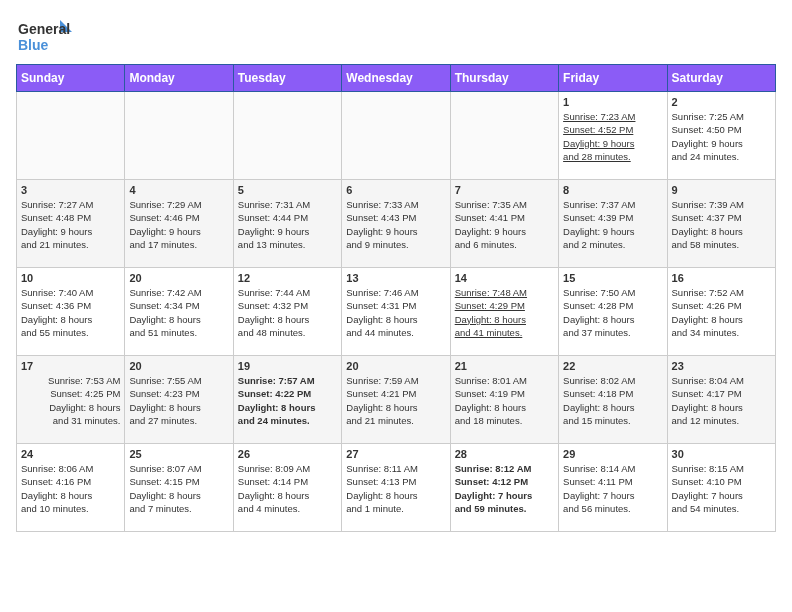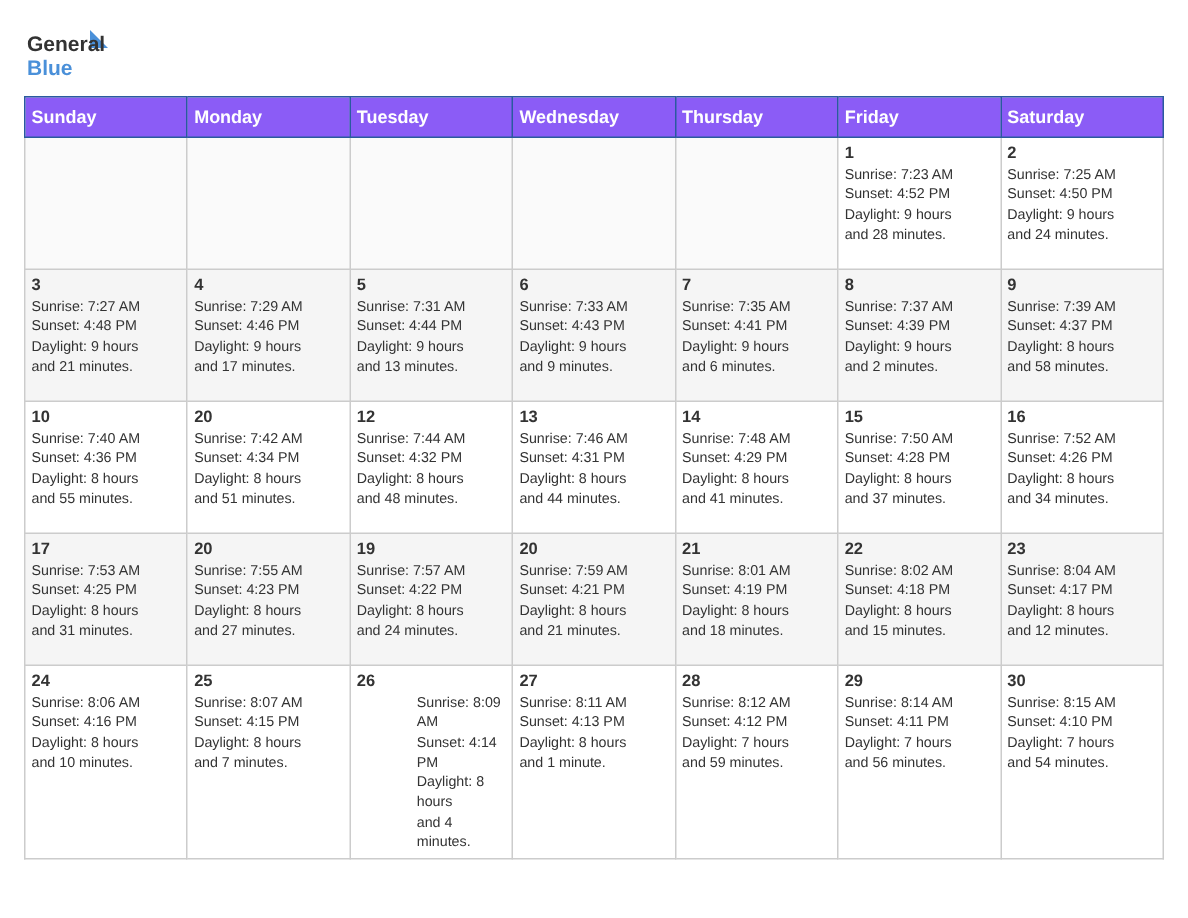--- a/index.html
+++ b/index.html
@@ -106,21 +106,21 @@
   </thead>
   <tbody id="calendar-body">
   <tr>
         <td class="empty"></td>
         <td class="empty"></td>
         <td class="empty"></td>
         <td class="empty"></td>
         <td class="empty"></td>
         <td>
           <span class="day-number">1</span>
-          <div class="day-info" style="white-space: pre-line;">Sunrise: 7:23 AM
+          <div class="day-info" style="white-space: pre-line; text-decoration: underline;">Sunrise: 7:23 AM
 Sunset: 4:52 PM
 Daylight: 9 hours
 and 28 minutes.</div>
         </td>
         <td>
           <span class="day-number">2</span>
           <div class="day-info" style="white-space: pre-line;">Sunrise: 7:25 AM
 Sunset: 4:50 PM
 Daylight: 9 hours
 and 24 minutes.</div>
@@ -201,21 +201,21 @@
         </td>
         <td>
           <span class="day-number">13</span>
           <div class="day-info" style="white-space: pre-line;">Sunrise: 7:46 AM
 Sunset: 4:31 PM
 Daylight: 8 hours
 and 44 minutes.</div>
         </td>
         <td>
           <span class="day-number">14</span>
-          <div class="day-info" style="white-space: pre-line;">Sunrise: 7:48 AM
+          <div class="day-info" style="white-space: pre-line; text-decoration: underline;">Sunrise: 7:48 AM
 Sunset: 4:29 PM
 Daylight: 8 hours
 and 41 minutes.</div>
         </td>
         <td>
           <span class="day-number">15</span>
           <div class="day-info" style="white-space: pre-line;">Sunrise: 7:50 AM
 Sunset: 4:28 PM
 Daylight: 8 hours
 and 37 minutes.</div>
@@ -224,35 +224,35 @@
           <span class="day-number">16</span>
           <div class="day-info" style="white-space: pre-line;">Sunrise: 7:52 AM
 Sunset: 4:26 PM
 Daylight: 8 hours
 and 34 minutes.</div>
         </td>
       </tr>
       <tr>
         <td>
           <span class="day-number">17</span>
-          <div class="day-info" style="white-space: pre-line;">Sunrise: 7:53 AM
+          <div class="day-info" style="white-space: pre-line; text-align: right;">Sunrise: 7:53 AM
 Sunset: 4:25 PM
 Daylight: 8 hours
 and 31 minutes.</div>
         </td>
         <td>
           <span class="day-number">20</span>
           <div class="day-info" style="white-space: pre-line;">Sunrise: 7:55 AM
 Sunset: 4:23 PM
 Daylight: 8 hours
 and 27 minutes.</div>
         </td>
         <td>
           <span class="day-number">19</span>
-          <div class="day-info" style="white-space: pre-line;">Sunrise: 7:57 AM
+          <div class="day-info" style="white-space: pre-line; font-weight: bold;">Sunrise: 7:57 AM
 Sunset: 4:22 PM
 Daylight: 8 hours
 and 24 minutes.</div>
         </td>
         <td>
           <span class="day-number">20</span>
           <div class="day-info" style="white-space: pre-line;">Sunrise: 7:59 AM
 Sunset: 4:21 PM
 Daylight: 8 hours
 and 21 minutes.</div>
@@ -289,35 +289,35 @@
         </td>
         <td>
           <span class="day-number">25</span>
           <div class="day-info" style="white-space: pre-line;">Sunrise: 8:07 AM
 Sunset: 4:15 PM
 Daylight: 8 hours
 and 7 minutes.</div>
         </td>
         <td>
           <span class="day-number">26</span>
-          <div class="day-info" style="white-space: pre-line; margin-left: 40px;">Sunrise: 8:09 AM
+          <div class="day-info" style="white-space: pre-line;">Sunrise: 8:09 AM
 Sunset: 4:14 PM
 Daylight: 8 hours
 and 4 minutes.</div>
         </td>
         <td>
           <span class="day-number">27</span>
           <div class="day-info" style="white-space: pre-line;">Sunrise: 8:11 AM
 Sunset: 4:13 PM
 Daylight: 8 hours
 and 1 minute.</div>
         </td>
         <td>
           <span class="day-number">28</span>
-          <div class="day-info" style="white-space: pre-line;">Sunrise: 8:12 AM
+          <div class="day-info" style="white-space: pre-line; font-weight: bold;">Sunrise: 8:12 AM
 Sunset: 4:12 PM
 Daylight: 7 hours
 and 59 minutes.</div>
         </td>
         <td>
           <span class="day-number">29</span>
           <div class="day-info" style="white-space: pre-line;">Sunrise: 8:14 AM
 Sunset: 4:11 PM
 Daylight: 7 hours
 and 56 minutes.</div>

